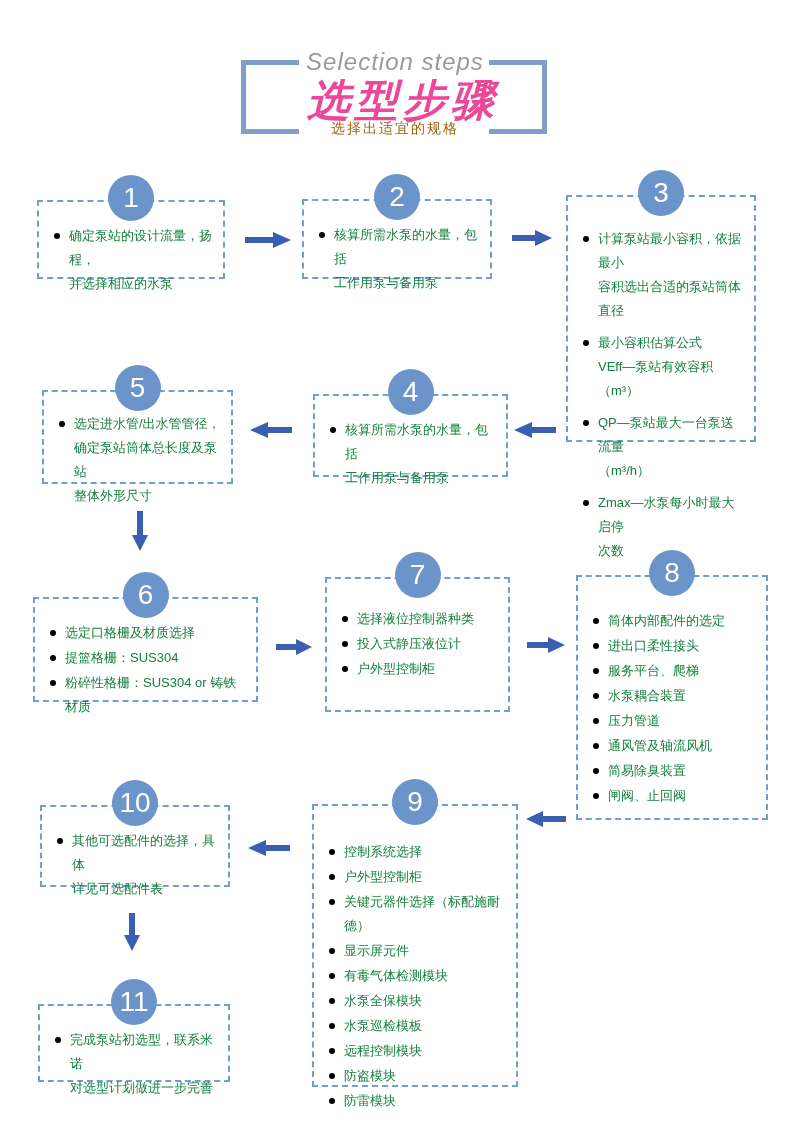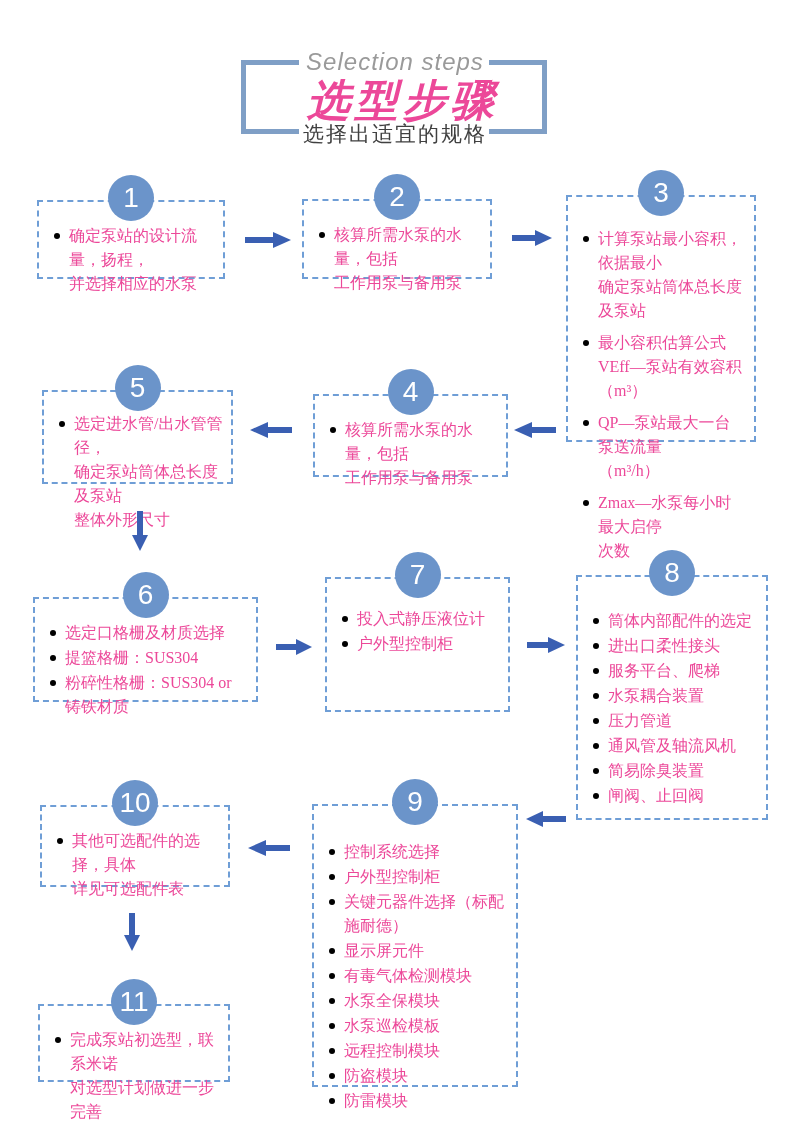--- a/index.html
+++ b/index.html
@@ -15,44 +15,43 @@
     text-align:center; font-style:italic; font-size:24px;
     color:#9a9a9a; letter-spacing:1px;
   }
   .hdr-zh {
     position:absolute; top:60px; left:8px; width:100%;
     text-align:center; font-size:43px; font-weight:900; font-style:italic;
     color:#ec4899; letter-spacing:5px;
   }
   .hdr-sub {
     position:absolute; top:108px; left:0; width:100%;
-    text-align:center; font-size:21px; color:#404040; letter-spacing:2px;
+    text-align:center; font-size:14px; color:#a16207; letter-spacing:2px;
   }
   .bracket { position:absolute; top:48px; width:58px; height:74px; box-sizing:border-box; }
   .bracket.left  { left:241px; border-left:5px solid #7f9fc6; border-top:5px solid #7f9fc6; border-bottom:5px solid #7f9fc6; }
   .bracket.right { left:489px; border-right:5px solid #7f9fc6; border-top:5px solid #7f9fc6; border-bottom:5px solid #7f9fc6; }
 
   
   .box {
     position:absolute; box-sizing:border-box;
     border:2px dashed #6f9ed6; background:#fff;
   }
   .circle {
     position:absolute; top:-27px; left:50%; transform:translateX(-50%);
     width:46px; height:46px; border-radius:50%;
     background:#6b94ca; color:#fff;
     display:flex; align-items:center; justify-content:center;
     font-size:28px; line-height:1; z-index:2;
   }
   ul.bullets { list-style:none; margin:0; padding:22px 8px 6px 14px; }
   ul.bullets li {
     position:relative; padding-left:16px; margin:0 0 1px 0;
-    font-size:16px; line-height:24px; color:#ec4899;
+    font-size:13px; line-height:24px; color:#15803d;
     white-space:pre-line;
-    font-family:Liberation Serif, serif;
   }
   ul.bullets li::before {
     content:""; position:absolute; left:1px; top:9px;
     width:6px; height:6px; border-radius:50%; background:#000;
   }
   .pt20 ul.bullets { padding-top:20px; }
   .pt28 ul.bullets { padding-top:28px; }
   .pt30 ul.bullets { padding-top:30px; }
   .pt32 ul.bullets { padding-top:32px; }
   .pt34 ul.bullets { padding-top:34px; }
@@ -87,21 +86,21 @@
     <ul class="bullets">
       <li>核算所需水泵的水量，包括
 工作用泵与备用泵</li>
     </ul>
   </div>
 
   <div class="box pt30 gap8" style="left:566px;top:183px;width:190px;height:247px;">
     <div class="circle">3</div>
     <ul class="bullets">
       <li>计算泵站最小容积，依据最小
-确定泵站筒体总长度及泵站</li>
+容积选出合适的泵站筒体直径</li>
       <li>最小容积估算公式
 VEff—泵站有效容积（m³）</li>
       <li>QP—泵站最大一台泵送流量
 （m³/h）</li>
       <li>Zmax—水泵每小时最大启停
 次数</li>
     </ul>
   </div>
 
   <div class="box" style="left:313px;top:382px;width:195px;height:83px;">
@@ -126,20 +125,21 @@
     <ul class="bullets">
       <li>选定口格栅及材质选择</li>
       <li>提篮格栅：SUS304</li>
       <li>粉碎性格栅：SUS304 or 铸铁材质</li>
     </ul>
   </div>
 
   <div class="box pt28" style="left:325px;top:565px;width:185px;height:135px;">
     <div class="circle">7</div>
     <ul class="bullets">
+      <li>选择液位控制器种类</li>
       <li>投入式静压液位计</li>
       <li>户外型控制柜</li>
     </ul>
   </div>
 
   <div class="box pt32" style="left:576px;top:563px;width:192px;height:245px;">
     <div class="circle">8</div>
     <ul class="bullets">
       <li>筒体内部配件的选定</li>
       <li>进出口柔性接头</li>

